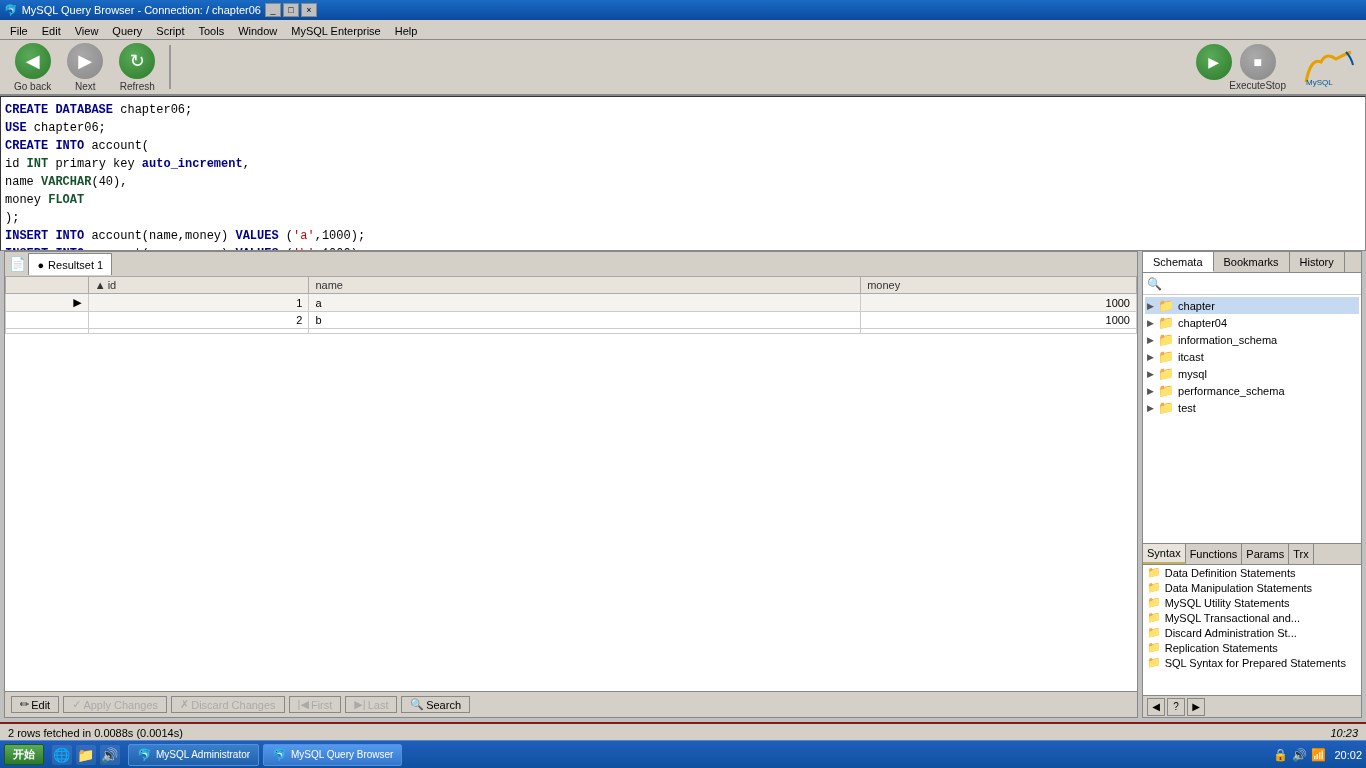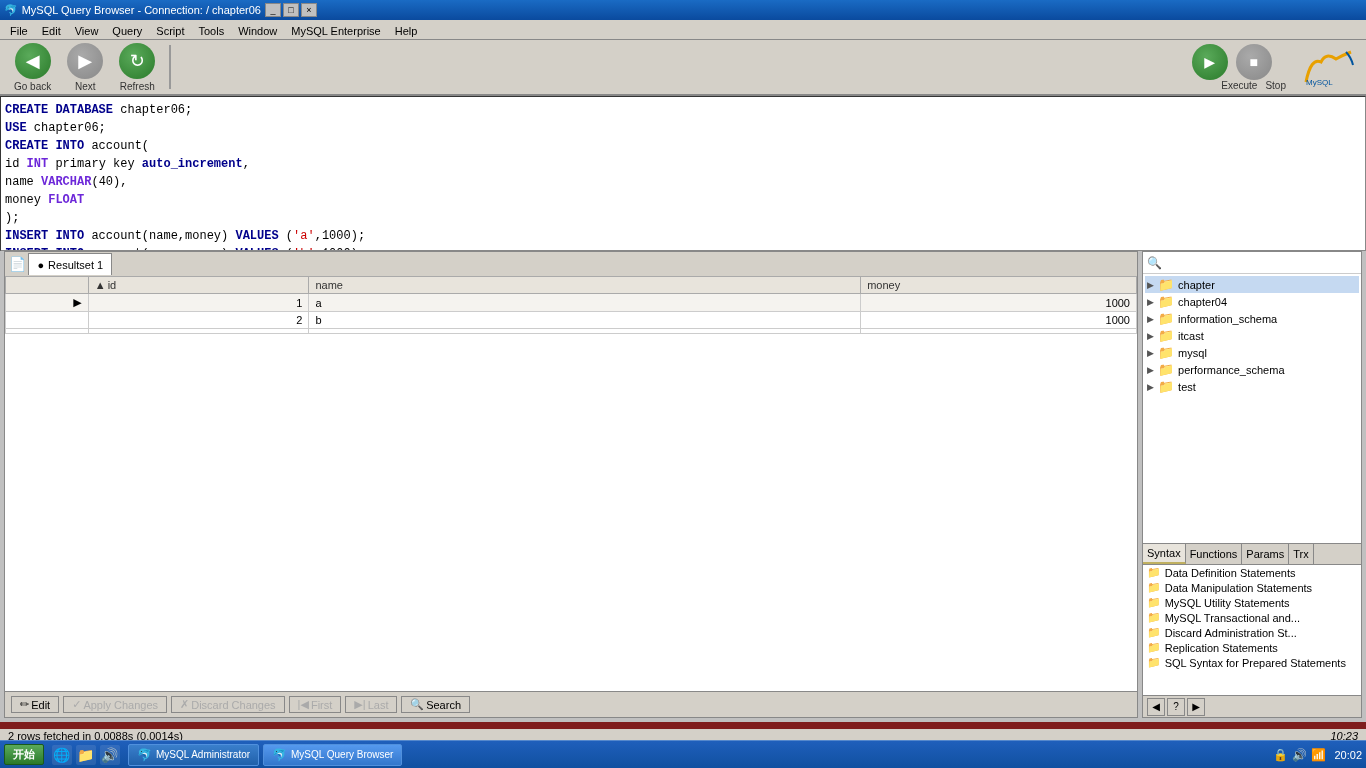--- a/index.html
+++ b/index.html
@@ -89,21 +89,21 @@
       background: radial-gradient(circle at 40% 35%, #5aaa5a, #2a7a2a);
       color: white; display: flex; align-items: center; justify-content: center;
       font-size: 14px;
     }
     .stop-circle {
       width: 36px; height: 36px; border-radius: 50%;
       background: radial-gradient(circle at 40% 35%, #aaa, #888);
       color: white; display: flex; align-items: center; justify-content: center;
       font-size: 14px;
     }
-    .execute-labels { display: flex; gap: 8px; font-size: 10px; color: #333; padding-left: 44px; }
+    .execute-labels { display: flex; font-size: 10px; color: #333; padding-left: 44px; }
 
     
     .mysql-logo {
       width: 60px; height: 44px;
       display: flex; align-items: center; justify-content: center;
       font-size: 10px; color: #555;
     }
 
     
     #main-content {
@@ -119,21 +119,21 @@
       border: 1px inset #888;
       height: 155px;
       overflow: auto;
       font-family: 'Courier New', monospace;
       font-size: 12px;
       padding: 4px;
       line-height: 1.5;
       flex-shrink: 0;
     }
     .sql-kw { color: #00008B; font-weight: bold; }
-    .sql-type { color: #6d28d9; font-weight: bold; }
+    .sql-type { color: #14532d; font-weight: bold; }
     .sql-str { color: #cc0000; }
     .sql-plain { color: #000; }
 
     
     #results-area {
       display: flex;
       flex: 1;
       overflow: hidden;
       margin: 0 4px 4px 4px;
       gap: 4px;
@@ -329,21 +329,21 @@
       width: 18px; height: 18px;
       background: #d4d0c8;
       border: 1px solid #888;
       display: flex; align-items: center; justify-content: center;
       font-size: 10px; cursor: pointer;
     }
 
     
     #status-bar {
       background: #d4d0c8;
-      border-top: 7px solid #7f1d1d;
+      border-top: 2px solid #7f1d1d;
       display: flex;
       align-items: center;
       padding: 2px 8px;
       font-size: 11px;
       height: 20px;
     }
 
     
     #taskbar {
       position: fixed;
@@ -555,20 +555,25 @@
         </button>
         <button class="result-btn">
           <span>🔍</span>
           <span>Search</span>
         </button>
       </div>
     </div>
 
     <div id="right-panel">
 
+      <div id="schema-tabs">
+        <div class="schema-tab active">Schemata</div>
+        <div class="schema-tab">Bookmarks</div>
+        <div class="schema-tab">History</div>
+      </div>
 
       <div id="schema-search">
         <span class="search-icon-sm">🔍</span>
         <input type="text" style="">
       </div>
 
       <div id="schema-tree">
         <div class="schema-item selected">
           <span class="tree-arrow">▶</span>
           <span class="folder-icon">📁</span>

